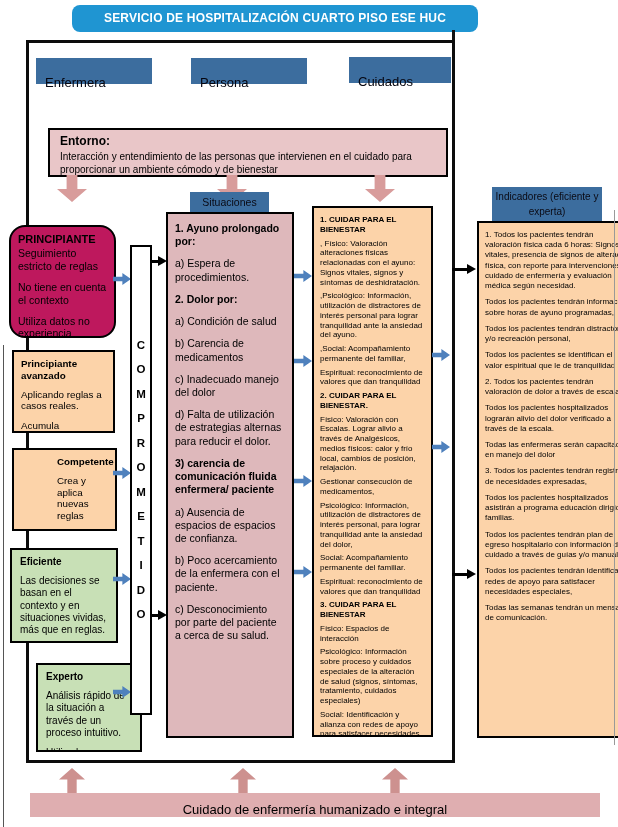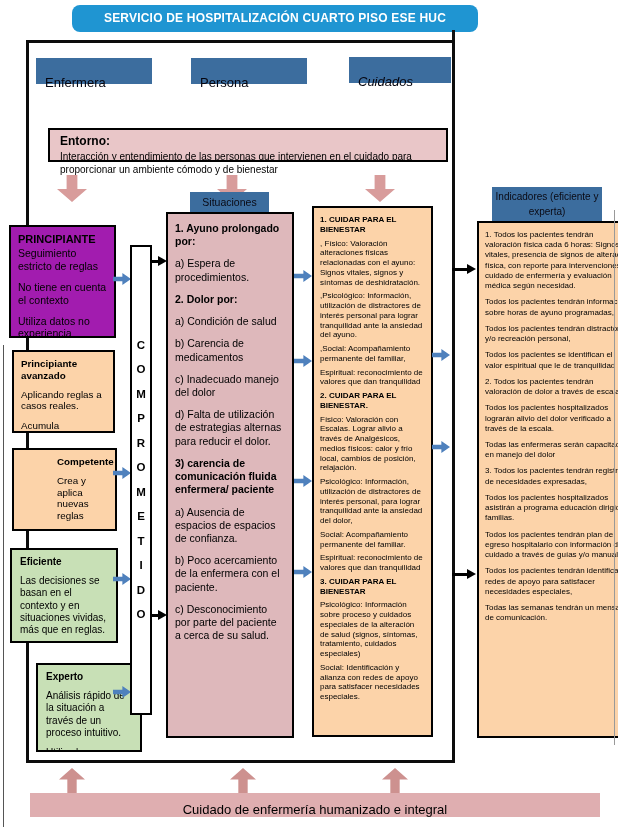--- a/index.html
+++ b/index.html
@@ -8,39 +8,39 @@
   .abs{position:absolute;box-sizing:border-box;}
 
   .title-banner{left:72px;top:5px;width:406px;height:27px;background:#1f95d2;border-radius:8px;
     color:#fff;font-weight:bold;font-size:12px;text-align:center;line-height:27px;letter-spacing:.2px;}
   .connector-v{left:452px;top:30px;width:3px;height:13px;background:#111;}
   .main-container{left:26px;top:40px;width:429px;height:723px;border:3px solid #0c0c0c;background:transparent;}
 
   .steel{background:#3c6d9e;}
   .concept-box{height:26px;font-size:13px;color:#05050f;padding:17px 0 0 9px;}
 
-  .entorno-box{left:48px;top:128px;width:400px;height:34px;background:#e9c6c8;border:2px solid #000;
+  .entorno-box{left:48px;top:128px;width:400px;height:49px;background:#e9c6c8;border:2px solid #000;
     padding:4px 10px;}
   .entorno-box .hd{font-size:12px;font-weight:bold;margin-bottom:3px;}
   .entorno-box .tx{font-size:10px;line-height:1.28;}
 
   .arrow-pink-down{width:30px;height:27px;background:#d89c9b;
     clip-path:polygon(32% 0,68% 0,68% 52%,100% 52%,50% 100%,0 52%,32% 52%);}
   .arrow-pink-up{width:26px;height:25px;background:#cd918f;
     clip-path:polygon(50% 0,100% 46%,68% 46%,68% 100%,32% 100%,32% 46%,0 46%);}
   .arrow-blue{width:18px;height:12px;background:#4f81bd;
     clip-path:polygon(0 32%,52% 32%,52% 0,100% 50%,52% 100%,52% 68%,0 68%);}
   .arrow-black{height:3px;background:#000;}
   .arrow-black::after{content:'';position:absolute;right:-8px;top:-4px;width:0;height:0;
     border-left:9px solid #000;border-top:5px solid transparent;border-bottom:5px solid transparent;}
 
   .level-box{border:2px solid #000;padding:6px 7px;overflow:hidden;}
   .level-box .ttl{font-weight:bold;margin-bottom:7px;}
   .level-box .para{margin-bottom:8px;}
-  .lv-pink{background:#a21caf;font-size:10.5px;line-height:1.22;}
+  .lv-pink{background:#be185d;font-size:10.5px;line-height:1.22;border-radius:16px;}
   .lv-pink .ttl{font-size:11px;}
   .lv-orange{background:#fcd3a9;font-size:9.8px;line-height:1.2;}
   .lv-green{background:#c8e0b6;font-size:10px;line-height:1.22;padding-left:8px;}
 
   .bar-box{left:130px;top:245px;width:22px;height:470px;background:#fff;border:2px solid #000;
     display:flex;flex-direction:column;align-items:center;justify-content:center;gap:13px;
     font-weight:bold;font-size:11.5px;}
   .bar-box span{line-height:1;}
 
   .col-header{color:#0a0a14;text-align:center;}
@@ -68,21 +68,21 @@
 
 <div class="page">
 
   <div class="abs title-banner">SERVICIO DE HOSPITALIZACIÓN CUARTO PISO ESE HUC</div>
   <div class="abs connector-v"></div>
 
   <div class="abs main-container"></div>
 
   <div class="abs steel concept-box" style="left:36px;top:58px;width:116px;"><span>Enfermera</span></div>
   <div class="abs steel concept-box" style="left:191px;top:58px;width:116px;"><span>Persona</span></div>
-  <div class="abs steel concept-box" style="left:349px;top:57px;width:102px;font-style:italic;"><span>Cuidados</span></div>
+  <div class="abs steel concept-box" style="left:349px;top:57px;width:102px;"><span>Cuidados</span></div>
 
   <div class="abs entorno-box">
     <div class="hd">Entorno:</div>
     <div class="tx">Interacción y entendimiento de las personas que intervienen en el cuidado para proporcionar un ambiente cómodo y de bienestar</div>
   </div>
 
   <div class="abs arrow-pink-down" style="left:57px;top:175px;"></div>
   <div class="abs arrow-pink-down" style="left:217px;top:175px;"></div>
   <div class="abs arrow-pink-down" style="left:365px;top:175px;"></div>
 
@@ -166,24 +166,26 @@
   <div class="abs arrow-blue" style="left:294px;top:566px;"></div>
 
   <div class="abs cuidar-box">
       <div class="para heading">1. CUIDAR PARA EL BIENESTAR</div>
       <div class="para">, Físico: Valoración alteraciones físicas relacionadas con el ayuno: Signos vitales, signos y síntomas de deshidratación.</div>
       <div class="para">,Psicológico: Información, utilización de distractores de interés personal para lograr tranquilidad ante la ansiedad del ayuno.</div>
       <div class="para">,Social: Acompañamiento permanente del familiar,</div>
       <div class="para">Espiritual: reconocimiento de valores que dan tranquilidad</div>
       <div class="para heading">2. CUIDAR PARA EL BIENESTAR.</div>
       <div class="para">Físico: Valoración con Escalas. Lograr alivio a través de Analgésicos, medios físicos: calor y frío local, cambios de posición, relajación.</div>
+      <div class="para">Gestionar consecución de medicamentos,</div>
       <div class="para">Psicológico: Información, utilización de distractores de interés personal, para lograr tranquilidad ante la ansiedad del dolor,</div>
       <div class="para">Social: Acompañamiento permanente del familiar.</div>
       <div class="para">Espiritual: reconocimiento de valores que dan tranquilidad</div>
       <div class="para heading">3. CUIDAR PARA EL BIENESTAR</div>
+      <div class="para">Físico: Espacios de interacción</div>
       <div class="para">Psicológico: Información sobre proceso y cuidados especiales de la alteración de salud (signos, síntomas, tratamiento, cuidados especiales)</div>
       <div class="para">Social: Identificación y alianza con redes de apoyo para satisfacer necesidades especiales.</div>
     </div>
 
   <div class="abs arrow-blue" style="left:432px;top:349px;"></div>
   <div class="abs arrow-blue" style="left:432px;top:441px;"></div>
   <div class="abs arrow-black" style="left:452px;top:268px;width:16px;"></div>
   <div class="abs arrow-black" style="left:452px;top:573px;width:16px;"></div>
 
   <div class="abs steel col-header ind-header">Indicadores (eficiente y experta)</div>

